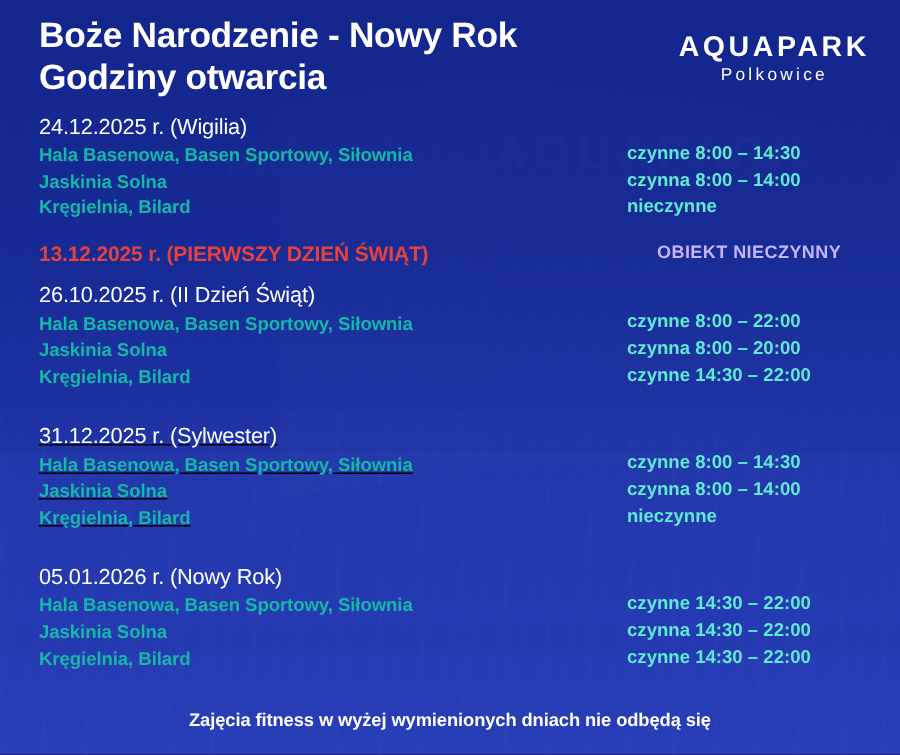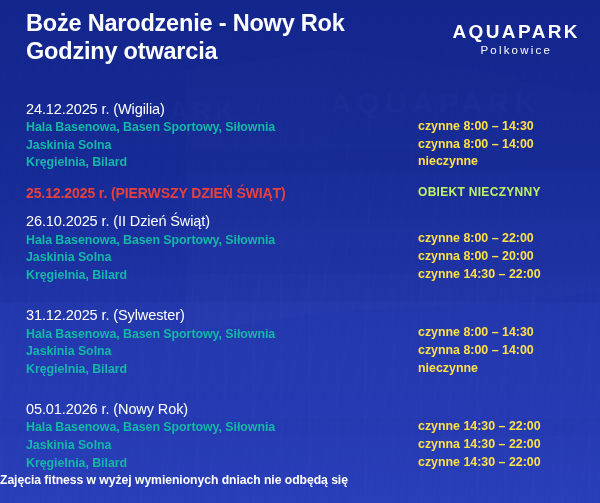--- a/index.html
+++ b/index.html
@@ -141,21 +141,21 @@
     color: #ffffff;
     font-size: 23.5px;
     font-weight: bold;
     line-height: 1.18;
     letter-spacing: -0.2px;
     white-space: pre-line;
   }
 
   .blocks {
     position: absolute;
-    top: 100px;
+    top: 76px;
     left: 26px;
     right: 0;
   }
 
   .block {
     position: relative;
     margin-bottom: 12px;
   }
   .block.compact { margin-bottom: 10px; }
 
@@ -177,39 +177,40 @@
     font-size: 12.4px;
     font-weight: bold;
     line-height: 1.42;
     letter-spacing: -0.05px;
   }
 
   .hours {
     position: absolute;
     left: 392px;
     top: 18px;
-    color: #fde047;
+    color: #5eead4;
     font-size: 12.4px;
     font-weight: bold;
     line-height: 1.42;
     white-space: nowrap;
   }
   .block.closed .hours {
     top: 0;
-    color: #bef264;
+    color: #c4b5fd;
     font-size: 12px;
     letter-spacing: .3px;
+    margin-left: 20px;
   }
 
   .footer {
     position: absolute;
     left: 0;
     right: 0;
     bottom: 16px;
-    text-align: left;
+    text-align: center;
     color: #ffffff;
     font-size: 12.2px;
     font-weight: bold;
     letter-spacing: -0.05px;
   }
 </style>
 </head>
 <body>
 
 <div id="poster">
@@ -247,39 +248,39 @@
         <div class="facility">Jaskinia Solna</div>
         <div class="facility">Kręgielnia, Bilard</div>
         <div class="hours">
           <div>czynne 8:00 – 14:30</div>
           <div>czynna 8:00 – 14:00</div>
           <div>nieczynne</div>
         </div>
       </div>
 
       <div class="block closed compact">
-        <div class="block-date">25.12.2025 r. (PIERWSZY DZIEŃ ŚWIĄT)</div>
+        <div class="block-date">13.12.2025 r. (PIERWSZY DZIEŃ ŚWIĄT)</div>
         <div class="hours">
           <div>OBIEKT NIECZYNNY</div>
         </div>
       </div>
 
       <div class="block">
         <div class="block-date">26.10.2025 r. (II Dzień Świąt)</div>
         <div class="facility">Hala Basenowa, Basen Sportowy, Siłownia</div>
         <div class="facility">Jaskinia Solna</div>
         <div class="facility">Kręgielnia, Bilard</div>
         <div class="hours">
           <div>czynne 8:00 – 22:00</div>
           <div>czynna 8:00 – 20:00</div>
           <div>czynne 14:30 – 22:00</div>
         </div>
       </div>
 
-      <div class="block" style="margin-top:22px;">
+      <div class="block" style="margin-top:22px;text-decoration:underline;">
         <div class="block-date">31.12.2025 r. (Sylwester)</div>
         <div class="facility">Hala Basenowa, Basen Sportowy, Siłownia</div>
         <div class="facility">Jaskinia Solna</div>
         <div class="facility">Kręgielnia, Bilard</div>
         <div class="hours">
           <div>czynne 8:00 – 14:30</div>
           <div>czynna 8:00 – 14:00</div>
           <div>nieczynne</div>
         </div>
       </div>

